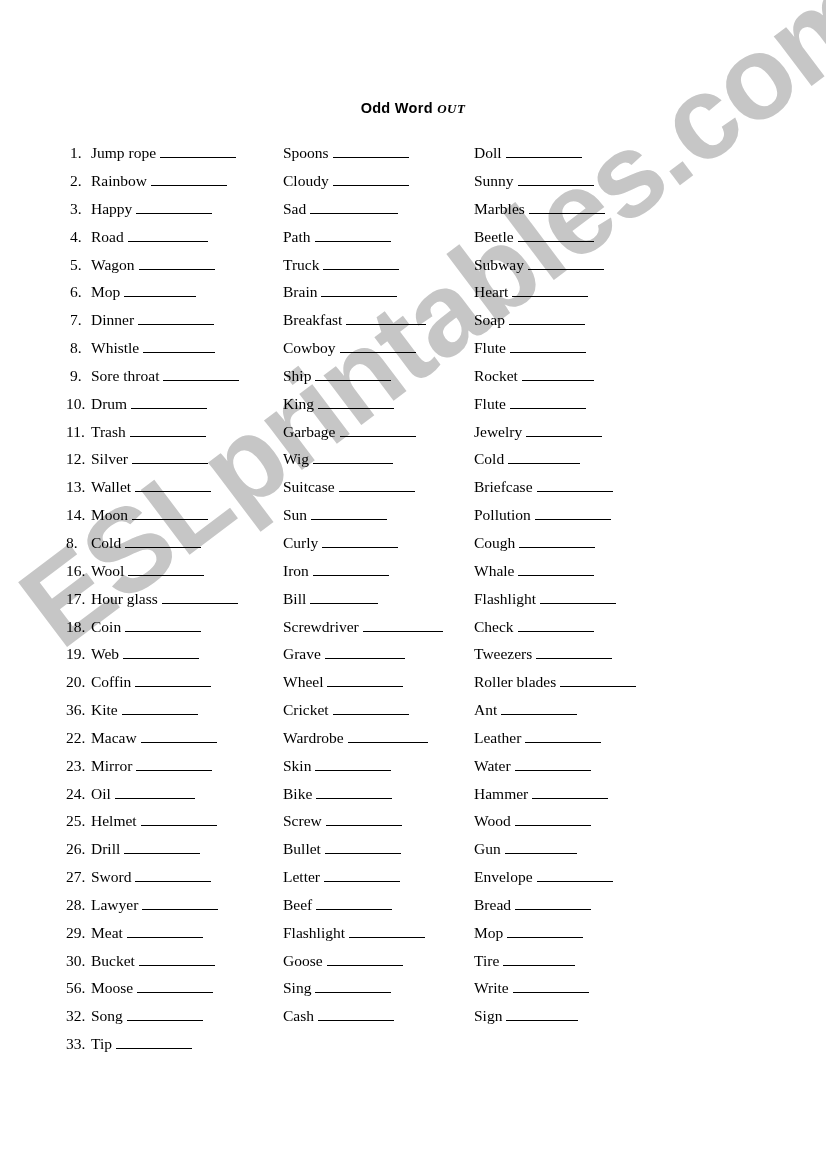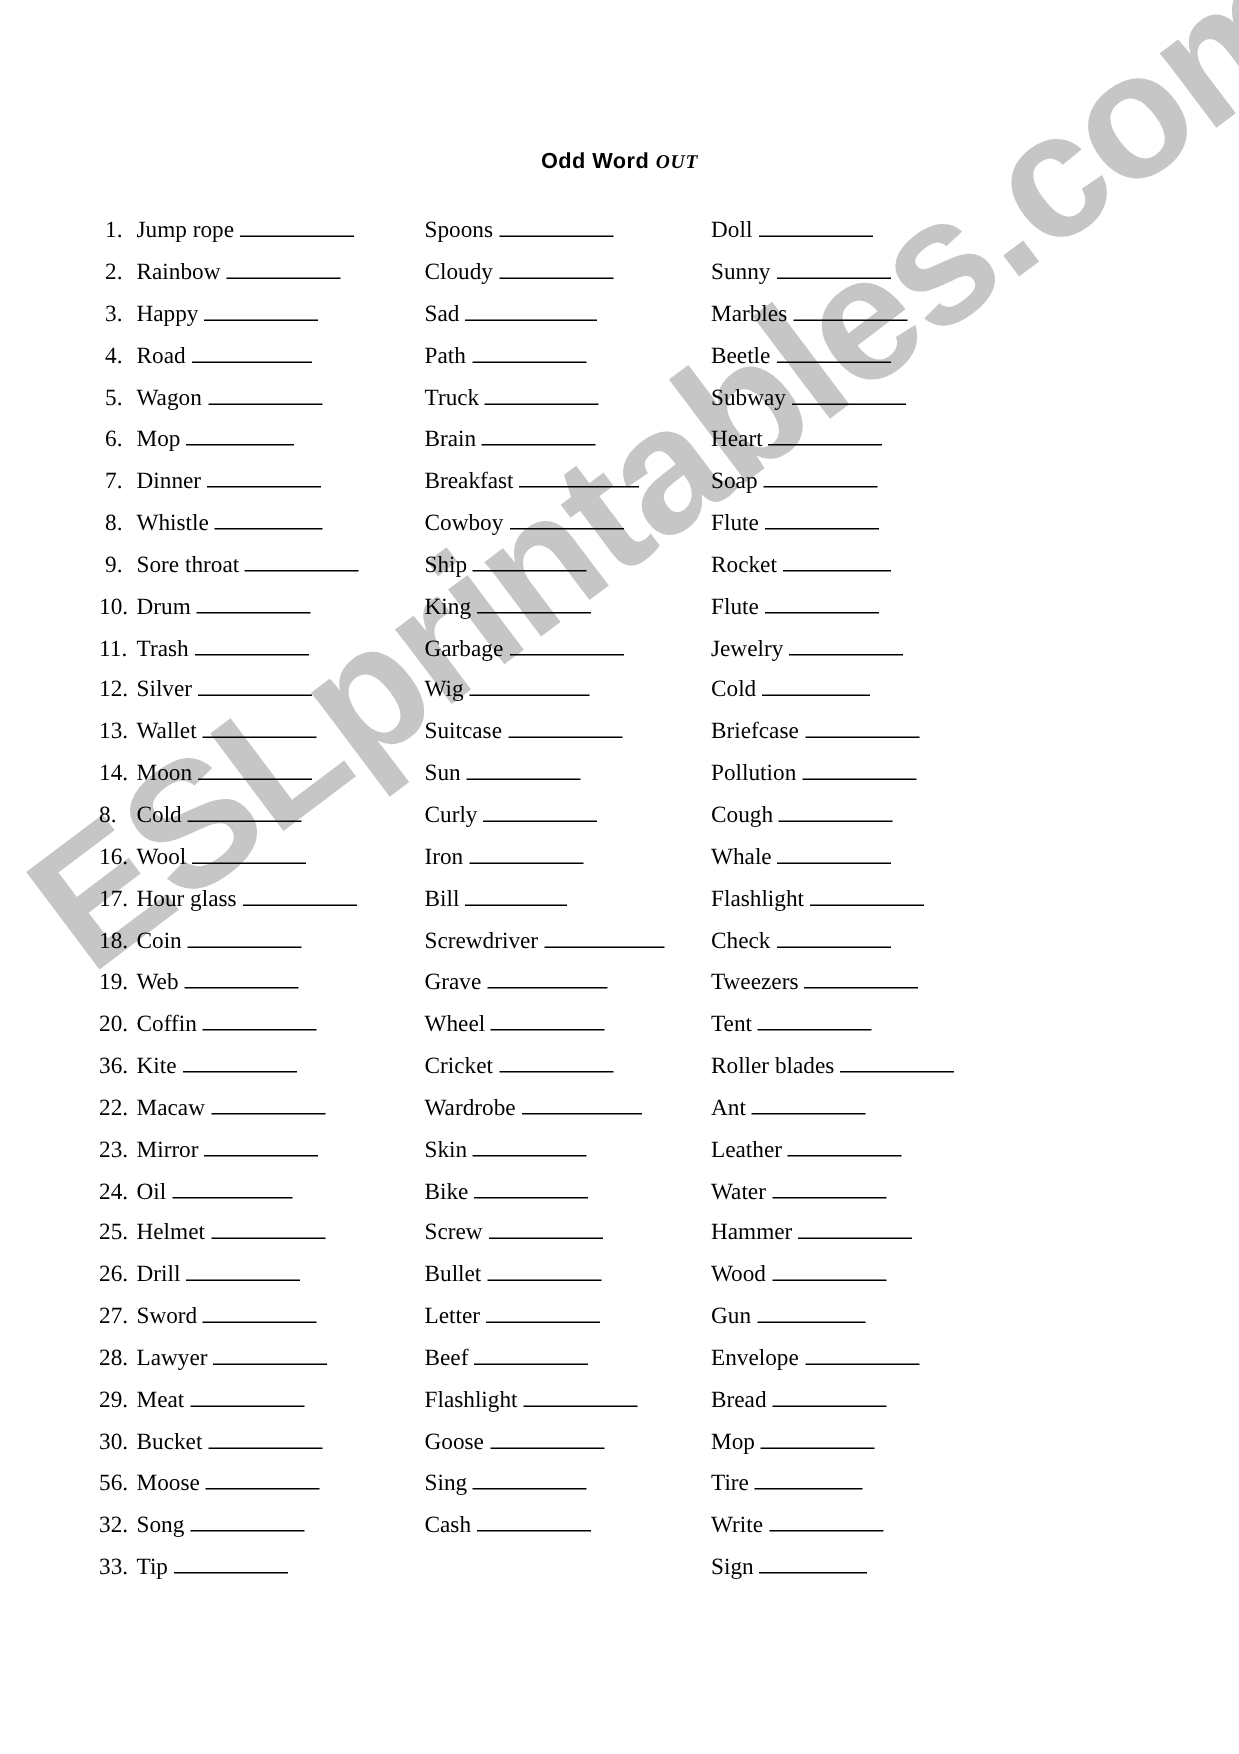--- a/index.html
+++ b/index.html
@@ -497,24 +497,20 @@
       </div>
       <div class="list-item">
         <span class="item-word">Check</span>
         <span class="item-blank" style="width: 76px;"></span>
       </div>
       <div class="list-item">
         <span class="item-word">Tweezers</span>
         <span class="item-blank" style="width: 76px;"></span>
       </div>
       <div class="list-item">
-        <span class="item-word">Tent</span>
-        <span class="item-blank" style="width: 76px;"></span>
-      </div>
-      <div class="list-item">
         <span class="item-word">Roller blades</span>
         <span class="item-blank" style="width: 76px;"></span>
       </div>
       <div class="list-item">
         <span class="item-word">Ant</span>
         <span class="item-blank" style="width: 76px;"></span>
       </div>
       <div class="list-item">
         <span class="item-word">Leather</span>
         <span class="item-blank" style="width: 76px;"></span>

